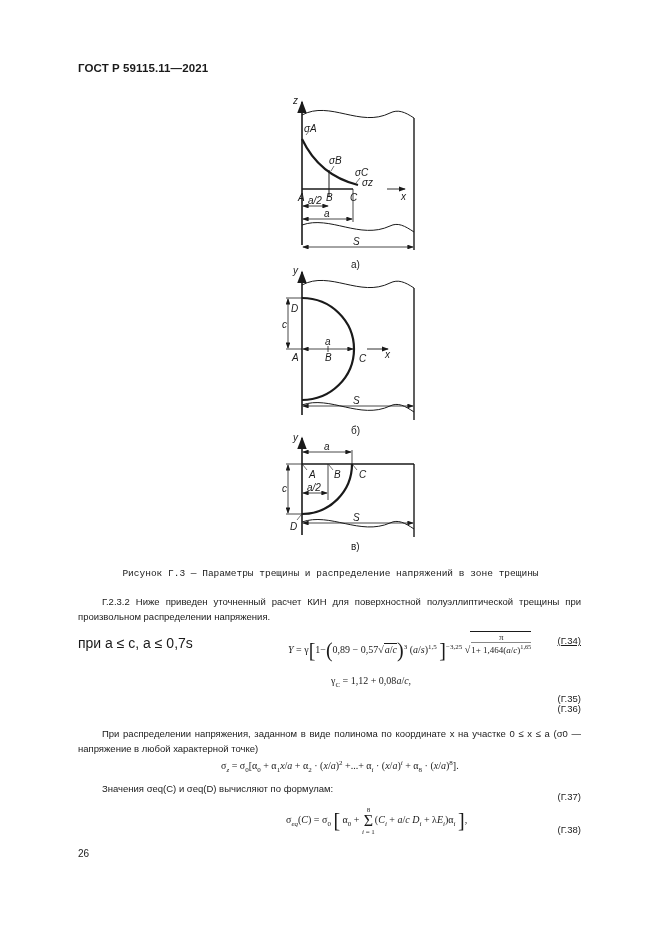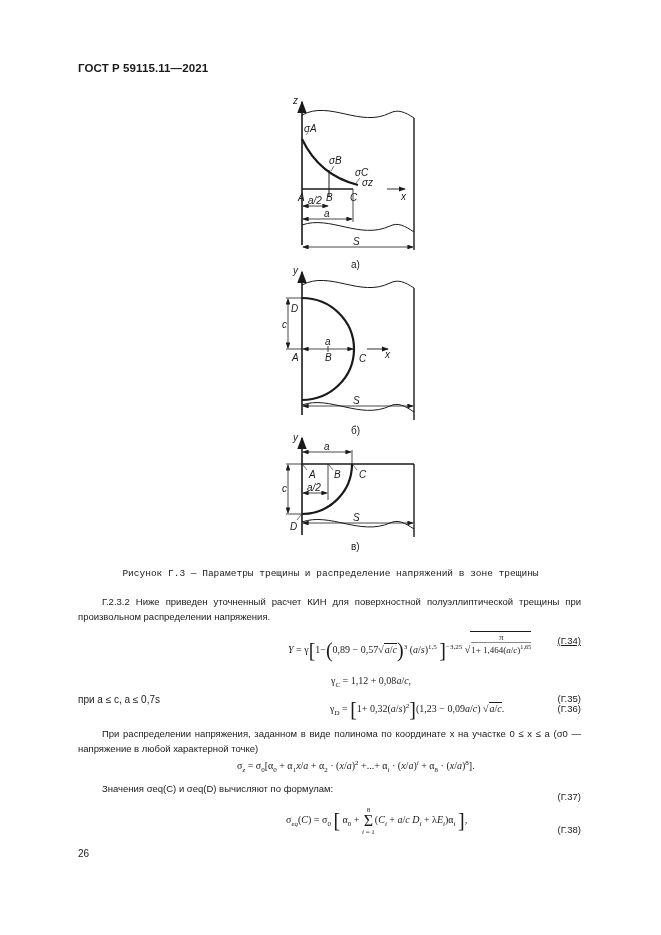--- a/index.html
+++ b/index.html
@@ -10,21 +10,21 @@
   .fig { position: absolute; left: 0; top: 0; }
   .fig svg text { font-family: "Liberation Sans", sans-serif; font-style: italic; fill: #1a1a1a; }
   .fig svg text.up { font-style: normal; }
   .caption { left: 0; width: 661px; top: 568px; text-align: center; font-size: 9.5px; font-family: Liberation Mono, monospace; }
   .para { font-size: 9.5px; line-height: 14.5px; }
   .p1 { left: 78px; width: 503px; top: 595px; text-indent: 24px; text-align: justify; }
   .eqrow { position: absolute; left: 78px; width: 503px; font-size: 9.5px; }
   .eqnum { position: absolute; right: 0; font-size: 9.5px; }
   .eqbody { position: absolute; font-family: "Liberation Serif", serif; font-size: 10px; white-space: nowrap; }
   .eqbody i { font-style: italic; }
-  .cond { left: 78px; top: 694px; font-size: 10px; }
+  .cond { left: 78px; top: 635px; font-size: 14px; }
   .p2 { left: 78px; width: 503px; top: 727px; text-indent: 24px; text-align: justify; }
   .p3 { left: 102px; top: 783px; font-size: 9.5px; }
   .pagenum { left: 78px; top: 848px; font-size: 10px; }
   sub, sup { font-size: 70%; }
   .big { font-size: 20px; line-height: 10px; vertical-align: -4px; }
   .sqrt { border-top: 1px solid #1a1a1a; padding-left: 1px; }
 </style>
 </head>
 <body>
 
@@ -148,28 +148,27 @@
 </div>
 
 <div class="abs cond">при a ≤ c, a ≤ 0,7s</div>
 
 <div class="eqrow" style="top:675px;height:16px;">
   <div class="eqbody" style="left:253px;top:0;">γ<sub>C</sub> = 1,12 + 0,08<i>a</i>/<i>c</i>,</div>
   <span class="eqnum" style="top:18px;">(Г.35)</span>
 </div>
 
 <div class="eqrow" style="top:702px;height:18px;">
-  <div class="eqbody" style="left:252px;top:0;">γ<sub>D</sub> = <span class="big">[</span>1+ 0,32(<i>a</i>/<i>s</i>)<sup>2</sup><span class="big">]</span>(1,23 − 0,09<i>a</i>/<i>c</i>) √<span class="sqrt"><i>a</i>/<i>c</i></span>.</div>
   <span class="eqnum" style="top:1px;">(Г.36)</span>
 </div>
 
 <div class="abs para p2">При распределении напряжения, заданном в виде полинома по координате x на участке 0 ≤ x ≤ a (σ0 — напряжение в любой характерной точке)</div>
 
 <div class="eqrow" style="top:759px;height:16px;">
-  <div class="eqbody" style="left:143px;top:0;margin-left:16px;">σ<sub><i>z</i></sub> = σ<sub>0</sub>[α<sub>0</sub> + α<sub>1</sub><i>x</i>/<i>a</i> + α<sub>2</sub> · (<i>x</i>/<i>a</i>)<sup>2</sup> +...+ α<sub><i>i</i></sub> · (<i>x</i>/<i>a</i>)<sup><i>i</i></sup> + α<sub>8</sub> · (<i>x</i>/<i>a</i>)<sup>8</sup>].</div>
+  <div class="eqbody" style="left:143px;top:0;">σ<sub><i>z</i></sub> = σ<sub>0</sub>[α<sub>0</sub> + α<sub>1</sub><i>x</i>/<i>a</i> + α<sub>2</sub> · (<i>x</i>/<i>a</i>)<sup>2</sup> +...+ α<sub><i>i</i></sub> · (<i>x</i>/<i>a</i>)<sup><i>i</i></sup> + α<sub>8</sub> · (<i>x</i>/<i>a</i>)<sup>8</sup>].</div>
   <span class="eqnum" style="top:1px;margin-top:31px;">(Г.37)</span>
 </div>
 
 <div class="abs p3">Значения σeq(C) и σeq(D) вычисляют по формулам:</div>
 
 <div class="eqrow" style="top:800px;height:30px;">
   <div class="eqbody" style="left:208px;top:6px;">σ<sub><i>eq</i></sub>(<i>C</i>) = σ<sub>0</sub> <span class="big">[</span> α<sub>0</sub> + <span style="display:inline-block;text-align:center;vertical-align:middle;line-height:8px;"><span style="display:block;font-size:7px;">8</span><span style="display:block;font-size:16px;line-height:14px;">Σ</span><span style="display:block;font-size:7px;"><i>i</i> = 1</span></span>(<i>C<sub>i</sub></i> + <i>a</i>/<i>c D<sub>i</sub></i> + λ<i>E<sub>i</sub></i>)α<sub><i>i</i></sub> <span class="big">]</span>,</div>
   <span class="eqnum" style="top:24px;">(Г.38)</span>
 </div>
 

